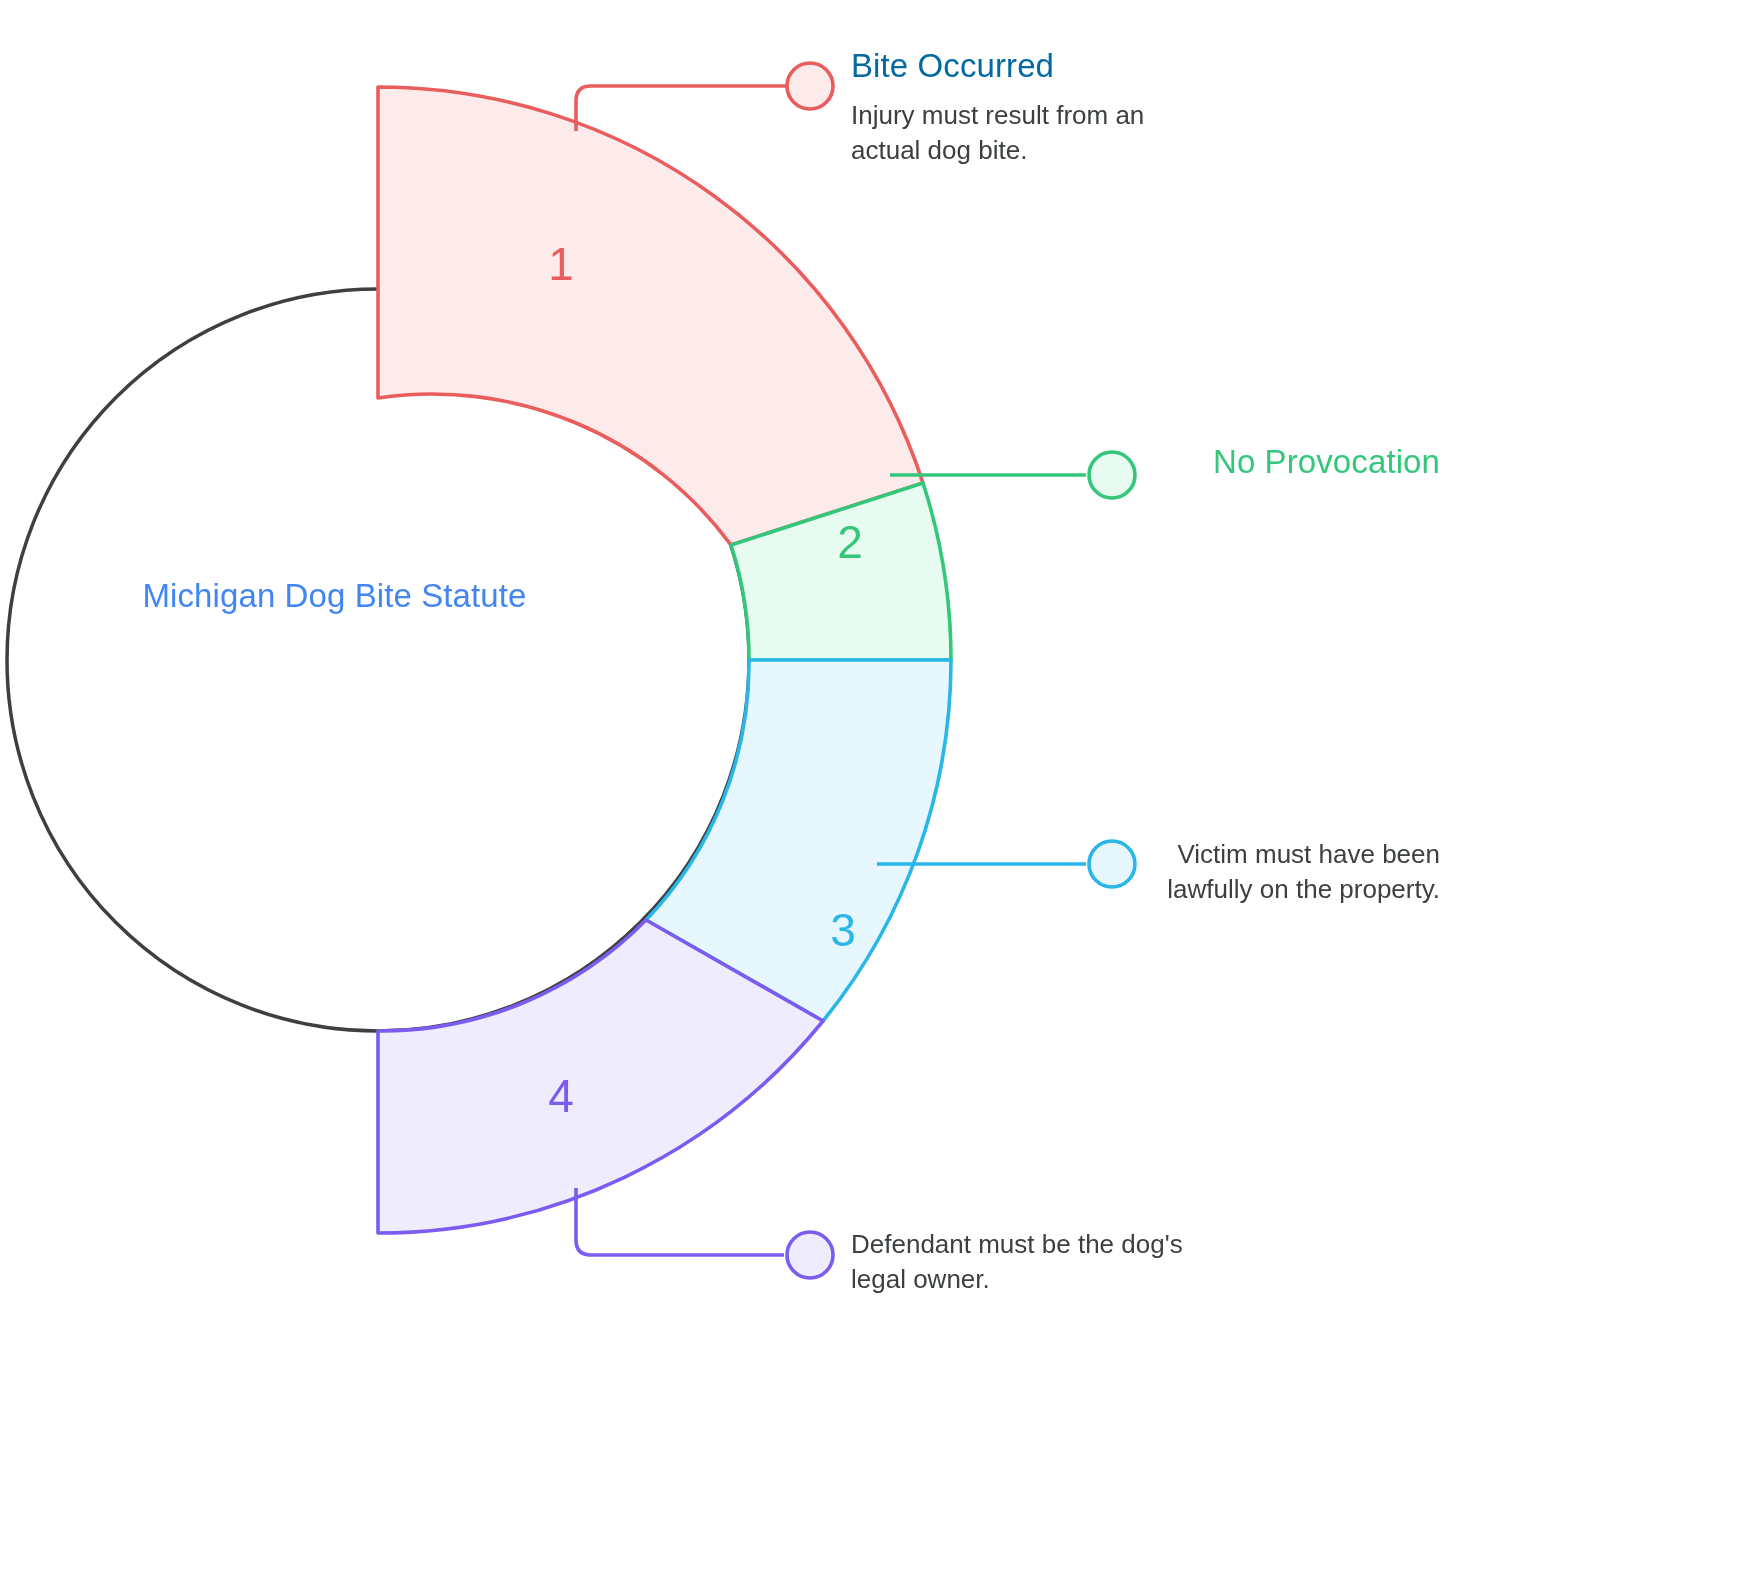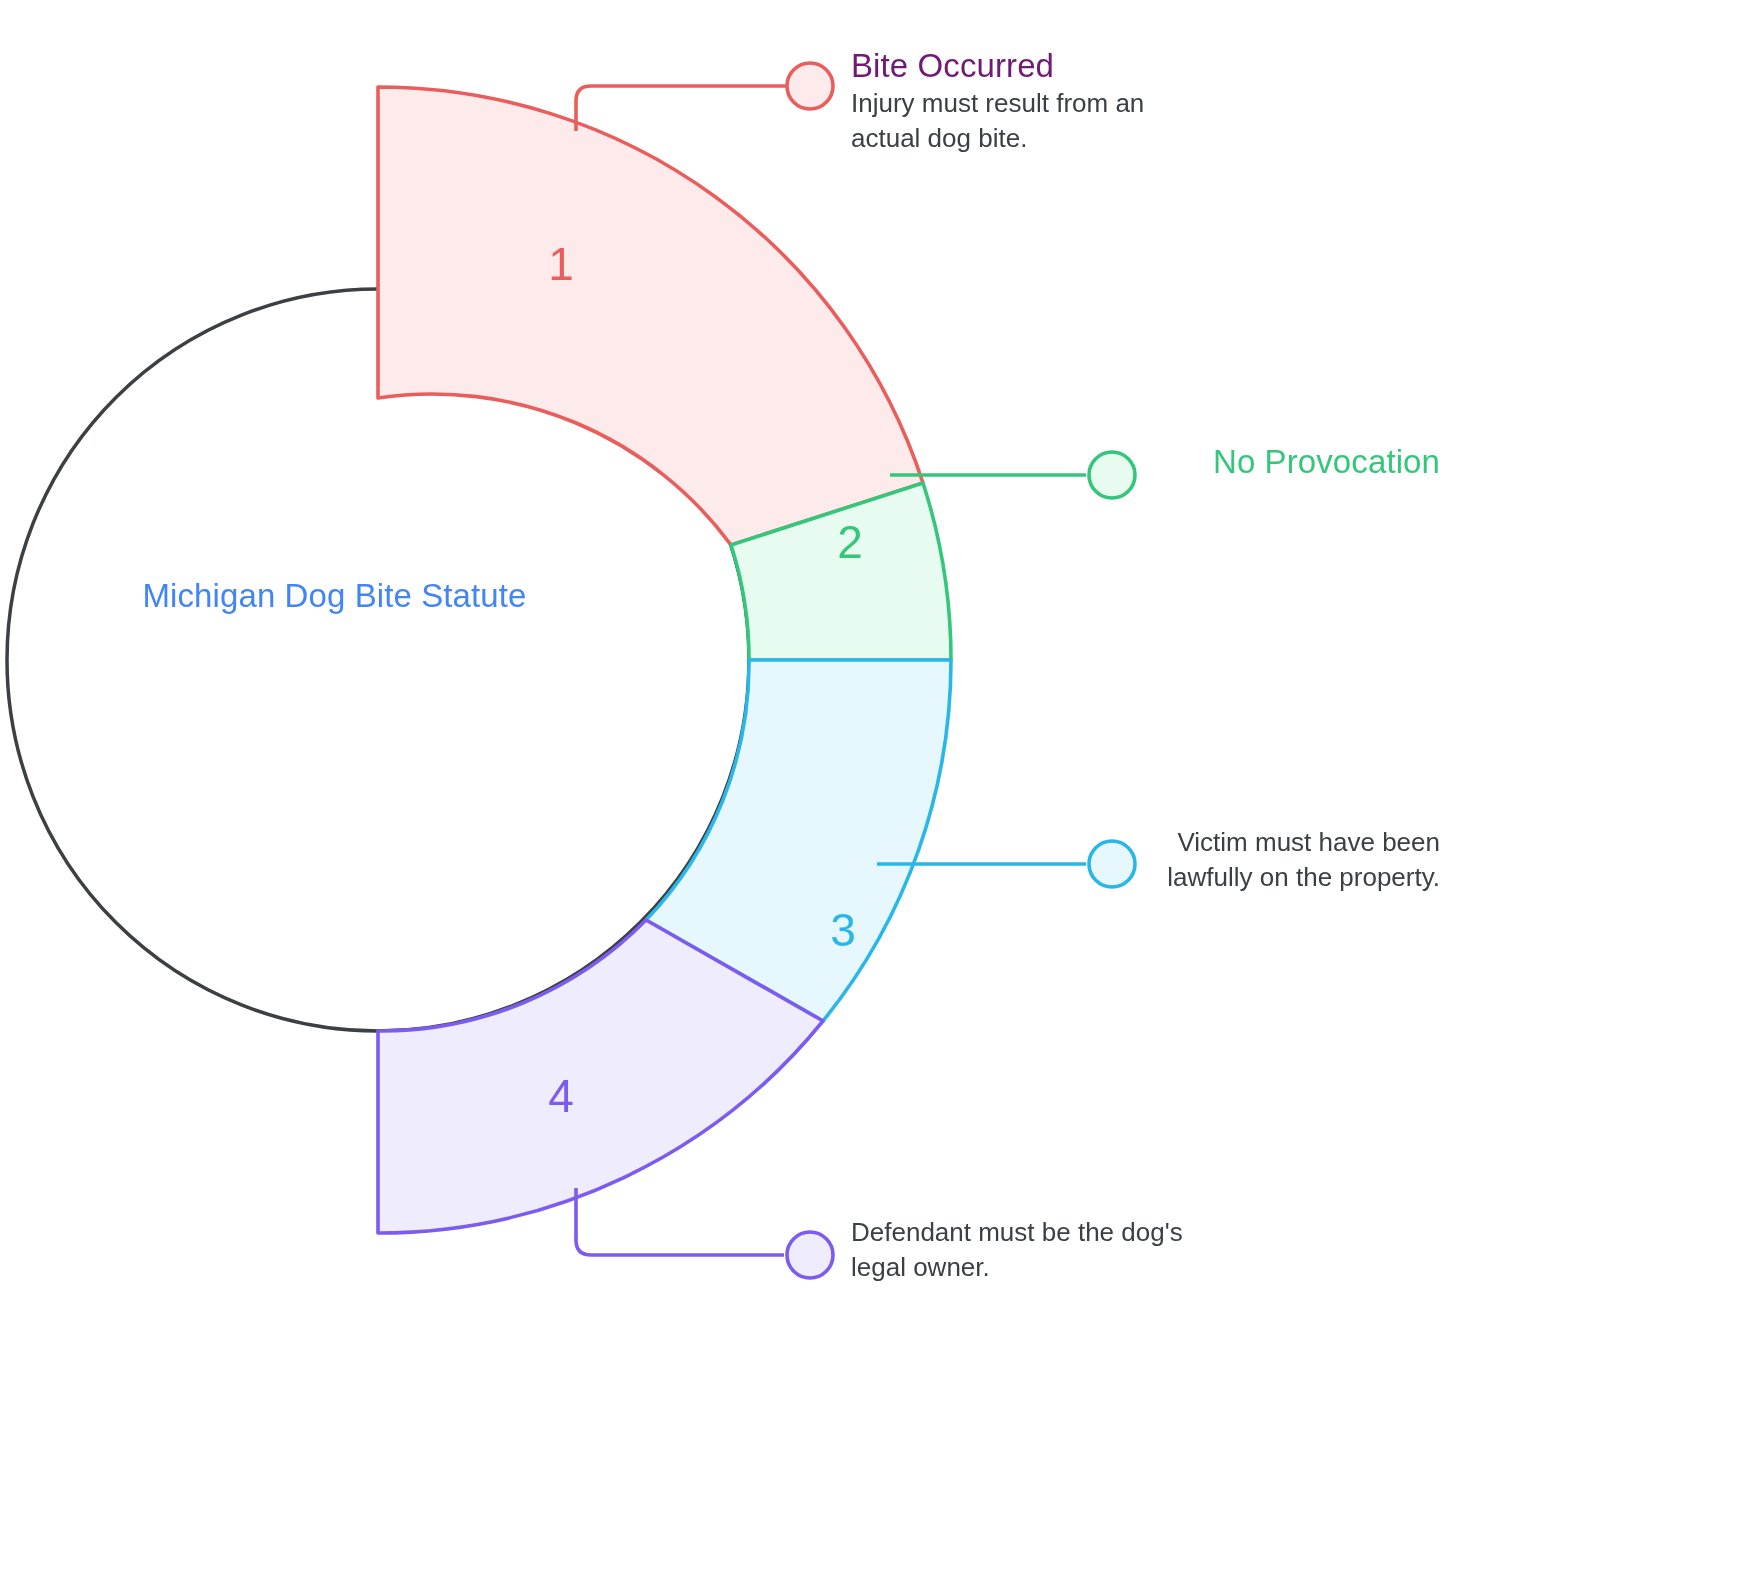--- a/index.html
+++ b/index.html
@@ -59,20 +59,21 @@
     width: 400px;
   }
   .callout-title {
     font-size: 33px;
     line-height: 40px;
     font-weight: 400;
     letter-spacing: 0.1px;
     white-space: nowrap;
   }
   .callout-desc {
+    margin-top: 12px;
     font-size: 26px;
     line-height: 35px;
     color: #3c4043;
   }
   .c1 { left: 851px; top: 46px;  text-align: left; }
   .c2 { left: 1060px; top: 442px; text-align: right; width: 380px; }
   .c3 { left: 1060px; top: 825px; text-align: right; width: 380px; }
   .c4 { left: 851px; top: 1215px; text-align: left; }
 </style>
 </head>
@@ -123,21 +124,21 @@
 
     <path d="M 576 1188 L 576 1240 Q 576 1255 591 1255 L 784 1255" fill="none" stroke="#7c5cf0" stroke-width="3.6"></path>
     <circle cx="810" cy="1255" r="23" fill="#efecfd" stroke="#7c5cf0" stroke-width="3.6"></circle>
   </svg>
 
   <div class="center-block">
     <div class="center-title">Michigan Dog Bite Statute</div>
   </div>
 
   <div class="callout c1">
-    <div class="callout-title" style="color:#701a75">Bite Occurred</div>
+    <div class="callout-title" style="color:#0369a1">Bite Occurred</div>
     <div class="callout-desc" style="width:310px">Injury must result from an actual dog bite.</div>
   </div>
 
   <div class="callout c2">
     <div class="callout-title" style="color:#34c77b">No Provocation</div>
   </div>
 
   <div class="callout c3">
     <div class="callout-desc" style="width:290px;margin-left:auto">Victim must have been lawfully on the property.</div>
   </div>

